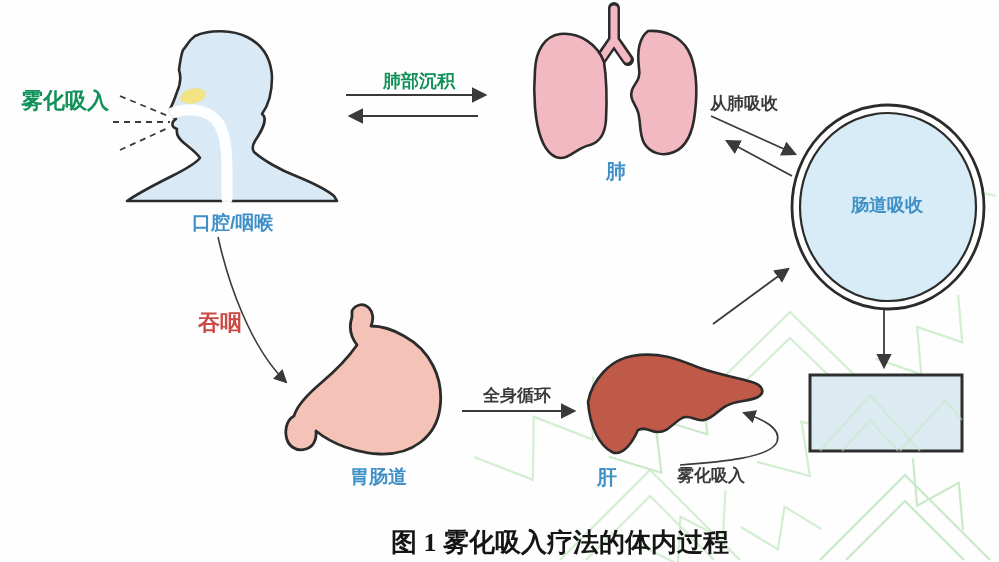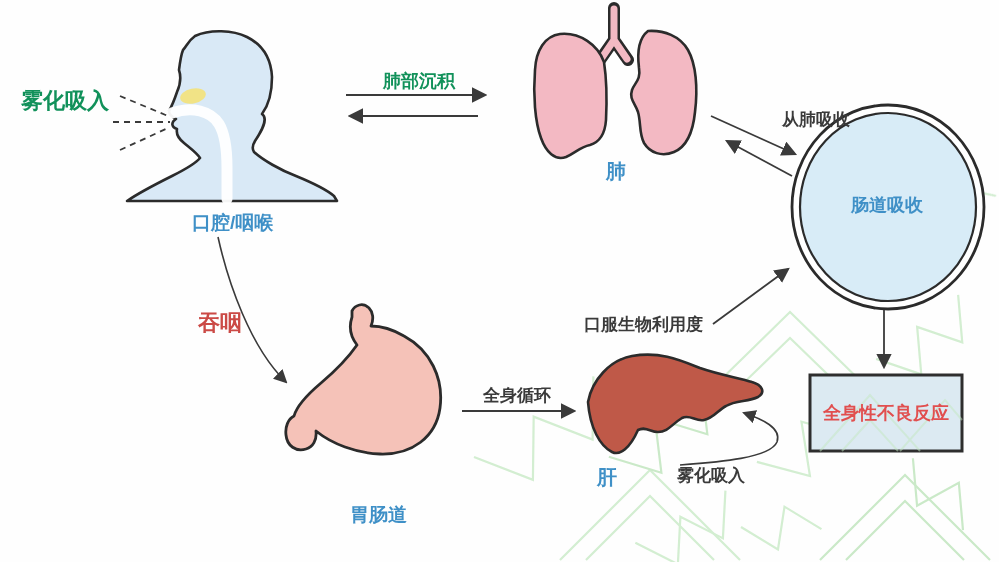--- a/index.html
+++ b/index.html
@@ -159,32 +159,31 @@
   </svg>
 
   <div class="lbl big green" style="left:21px; top:88px;">雾化吸入</div>
 
   <div class="lbl md blue" style="left:180px; top:212px;margin-left:12px;">口腔/咽喉</div>
 
   <div class="lbl sm green" style="left:383px; top:71px; font-size:18px;">肺部沉积</div>
 
   <div class="lbl md blue" style="left:606px; top:160px; font-size:20px;">肺</div>
 
-  <div class="lbl sm dark" style="left:782px; top:94px;margin-top:16px;">从肺吸收</div>
+  <div class="lbl sm dark" style="left:710px; top:94px;">从肺吸收</div>
 
   <div class="lbl md blue" style="left:851px; top:195px; font-size:18px;">肠道吸收</div>
 
   <div class="lbl md red" style="left:198px; top:310px; font-size:22px;">吞咽</div>
 
-  <div class="lbl md blue" style="left:350px; top:466px;margin-top:38px;">胃肠道</div>
+  <div class="lbl md blue" style="left:350px; top:466px;">胃肠道</div>
 
   <div class="lbl sm dark" style="left:483px; top:386px;">全身循环</div>
 
   <div class="lbl md blue" style="left:597px; top:466px; font-size:20px;">肝</div>
 
-  <div class="lbl sm dark" style="left:584px; top:315px;">口服生物利用度</div>
 
   <div class="lbl sm dark" style="left:677px; top:466px;">雾化吸入</div>
 
-  <div class="box-label">全身性不良反应</div>
 
+  <div class="fig-title">图 1 雾化吸入疗法的体内过程</div>
 
 </div>
 
 </body></html>

